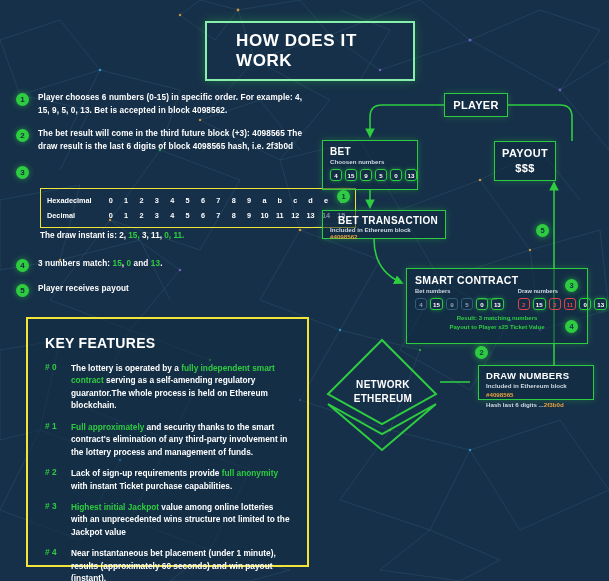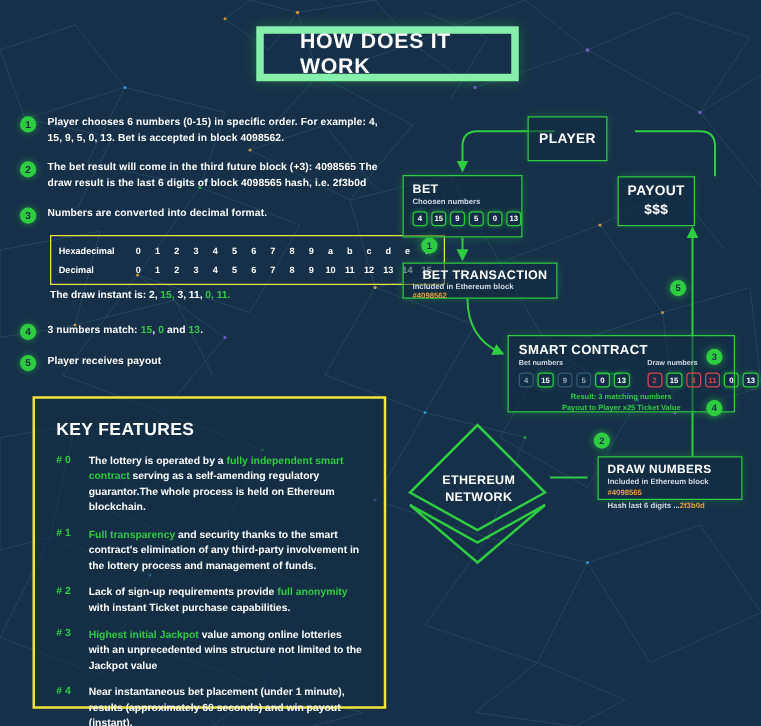--- a/index.html
+++ b/index.html
@@ -8,22 +8,22 @@
     background: #163049;
     font-family: "Liberation Sans", sans-serif;
     position: relative;
     overflow: hidden;
     color: #ffffff;
   }
   #net { position: absolute; inset: 0; width: 609px; height: 581px; pointer-events: none; }
 
   
   .title-box {
-    position: absolute; left: 205px; top: 21px; width: 210px; height: 44px;
-    border: 6px solid #86efac; display: flex; align-items: center; justify-content: center;
+    position: absolute; left: 205px; top: 21px; width: 210px; height: 60px;
+    border: 2px solid #86efac; display: flex; align-items: center; justify-content: center;
     box-shadow: 0 0 10px rgba(46,204,64,.35);
     padding-left: 29px;
   }
   .title-box span { font-size: 17px; font-weight: bold; letter-spacing: .6px; }
 
   
   .steps { position: absolute; left: 16px; top: 92px; width: 300px; }
   .step { display: flex; gap: 9px; margin-bottom: 11px; }
   .bullet {
     flex: 0 0 auto; width: 13px; height: 13px; border-radius: 50%;
@@ -59,21 +59,21 @@
 
   
   .node {
     position: absolute; border: 1.6px solid #2ecc40; background: rgba(19,44,66,.55);
     box-shadow: 0 0 7px rgba(46,204,64,.3);
   }
   .node-title { font-size: 11px; font-weight: bold; letter-spacing: .3px; }
   .node-sub { font-size: 6.2px; font-weight: bold; color: #cfd9e2; }
   .orange { color: #e8a33d; }
 
-  #player { left: 422px; top: 93px; width: 64px; height: 36px;
+  #player { left: 444px; top: 93px; width: 64px; height: 24px;
             display: flex; align-items: center; justify-content: center; text-align: center; }
   #payout { left: 494px; top: 141px; width: 62px; height: 40px;
             display: flex; flex-direction: column; align-items: center; justify-content: center; }
   #payout .node-title { line-height: 1.35; }
 
   #bet { left: 322px; top: 140px; width: 96px; height: 50px; padding: 5px 7px; }
   #bet .node-title { font-size: 10px; }
   #bet .node-sub { margin-top: 1px; }
   .chiprow { display: flex; gap: 3px; margin-top: 4px; }
   .chip {
@@ -81,21 +81,21 @@
     font-size: 6.2px; font-weight: bold; display: flex; align-items: center;
     justify-content: center; padding: 0 2px; color: #ffffff;
   }
   .chip.dim { border-color: #2f5c78; color: #8fa6b6; }
   .chip.red { border-color: #e0434f; color: #e0434f; }
   .chip.on  { border-color: #2ecc40; color: #ffffff; box-shadow: 0 0 4px rgba(46,204,64,.5); }
 
   #bettx { left: 322px; top: 210px; width: 124px; height: 29px; padding: 4px 7px; }
   #bettx .node-title { font-size: 10px; text-align: right; }
 
-  #contract { left: 406px; top: 268px; width: 182px; height: 62px; padding: 5px 8px; }
+  #contract { left: 406px; top: 268px; width: 182px; height: 76px; padding: 5px 8px; }
   #contract .node-title { font-size: 10.5px; }
   .cc-cols { display: flex; gap: 14px; margin-top: 2px; }
   .cc-lab { font-size: 5.8px; font-weight: bold; color: #cfd9e2; margin-bottom: 2px; }
   .cc-res { text-align: center; margin-top: 4px; }
   .cc-res div { font-size: 6px; font-weight: bold; color: #2ecc40; line-height: 1.5; }
 
   #drawnum { left: 478px; top: 365px; width: 116px; height: 35px; padding: 4px 7px; }
   #drawnum .node-title { font-size: 9.5px; }
   #drawnum .node-sub { line-height: 1.5; }
 
@@ -224,21 +224,20 @@
   <div class="step">
     <div class="bullet">1</div>
     <div class="step-text">Player chooses 6 numbers (0-15) in specific order. For example: 4, 15, 9, 5, 0, 13. Bet is accepted in block 4098562.</div>
   </div>
   <div class="step" style="margin-top:4px;">
     <div class="bullet">2</div>
     <div class="step-text">The bet result will come in the third future block (+3): 4098565 The draw result is the last 6 digits of block 4098565 hash, i.e. 2f3b0d</div>
   </div>
   <div class="step" style="margin-top:4px;">
     <div class="bullet">3</div>
-    <div class="step-text">Numbers are converted into decimal format.</div>
   </div>
 </div>
 
 <div class="hex-table">
   <div class="hex-row">
     <div class="hex-label">Hexadecimal</div>
     <div id="hexcells" style="display:flex;flex:1;">
         <div class="hex-cell">0</div>
         <div class="hex-cell">1</div>
         <div class="hex-cell">2</div>
@@ -297,21 +296,21 @@
 
 <div class="kf-box">
   <div class="kf-title">KEY FEATURES</div>
   <div id="kflist">
       <div class="kf-item">
         <div class="kf-num"># 0</div>
         <div class="kf-text"><span>The lottery is operated by a </span><span class="gr">fully independent smart contract</span><span> serving as a self-amending regulatory guarantor.The whole process is held on Ethereum blockchain.</span></div>
       </div>
       <div class="kf-item">
         <div class="kf-num"># 1</div>
-        <div class="kf-text"><span class="gr">Full transparency</span><span> and security thanks to the smart contract's elimination of any third-party involvement in the lottery process and management of funds.</span></div>
+        <div class="kf-text"><span class="gr">Full approximately</span><span> and security thanks to the smart contract's elimination of any third-party involvement in the lottery process and management of funds.</span></div>
       </div>
       <div class="kf-item">
         <div class="kf-num"># 2</div>
         <div class="kf-text"><span>Lack of sign-up requirements provide </span><span class="gr">full anonymity</span><span> with instant Ticket purchase capabilities.</span></div>
       </div>
       <div class="kf-item">
         <div class="kf-num"># 3</div>
         <div class="kf-text"><span class="gr">Highest initial Jackpot</span><span> value among online lotteries with an unprecedented wins structure not limited to the Jackpot value</span></div>
       </div>
       <div class="kf-item">
@@ -386,21 +385,21 @@
   <div class="node-title">DRAW NUMBERS</div>
   <div class="node-sub">
     <span>Included in Ethereum block </span><span class="orange">#4098565</span>
   </div>
   <div class="node-sub">
     <span>Hash last 6 digits ...</span><span class="orange">2f3b0d</span>
   </div>
 </div>
 
 <div class="eth-label">
+  <div>NETWORK</div>
   <div>ETHEREUM</div>
-  <div>NETWORK</div>
 </div>
 
 <div class="dot" id="d1">1</div>
 <div class="dot" id="d2">2</div>
 <div class="dot" id="d3">3</div>
 <div class="dot" id="d4">4</div>
 <div class="dot" id="d5">5</div>
 
 </body></html>

